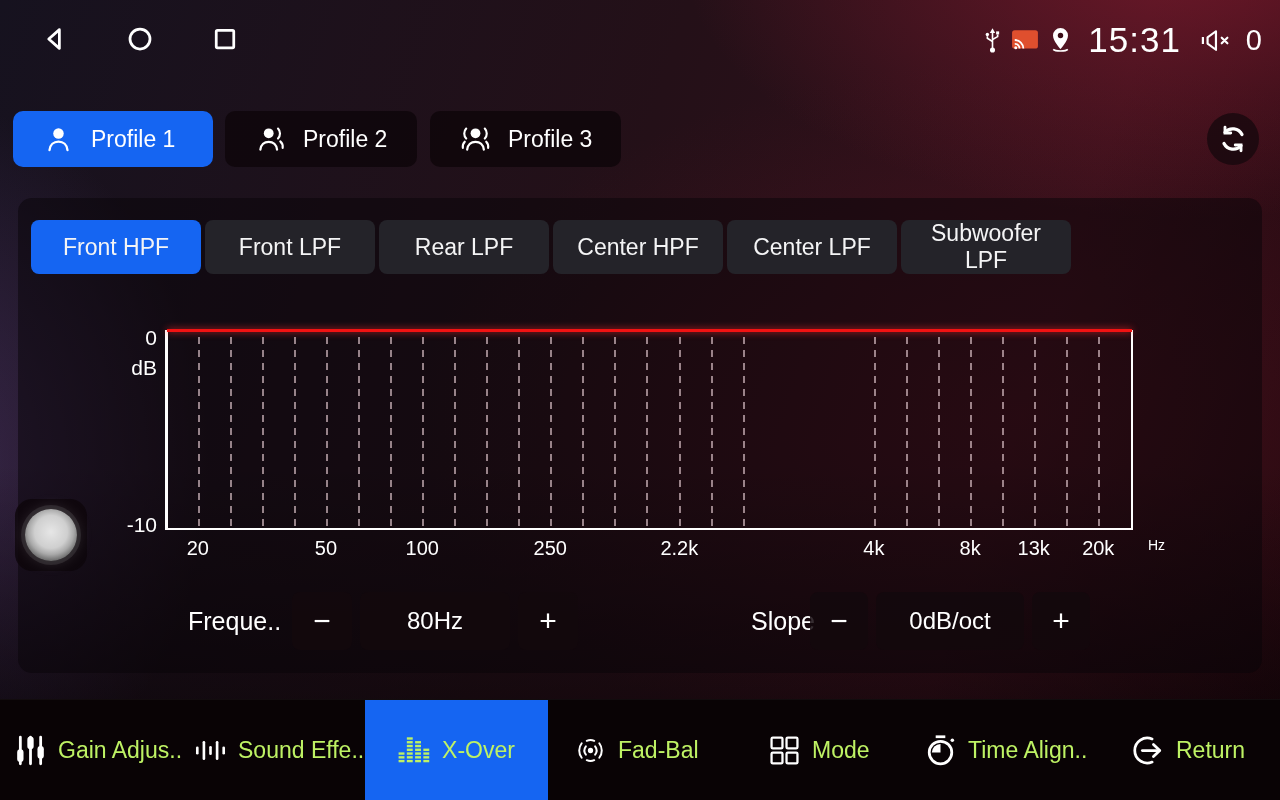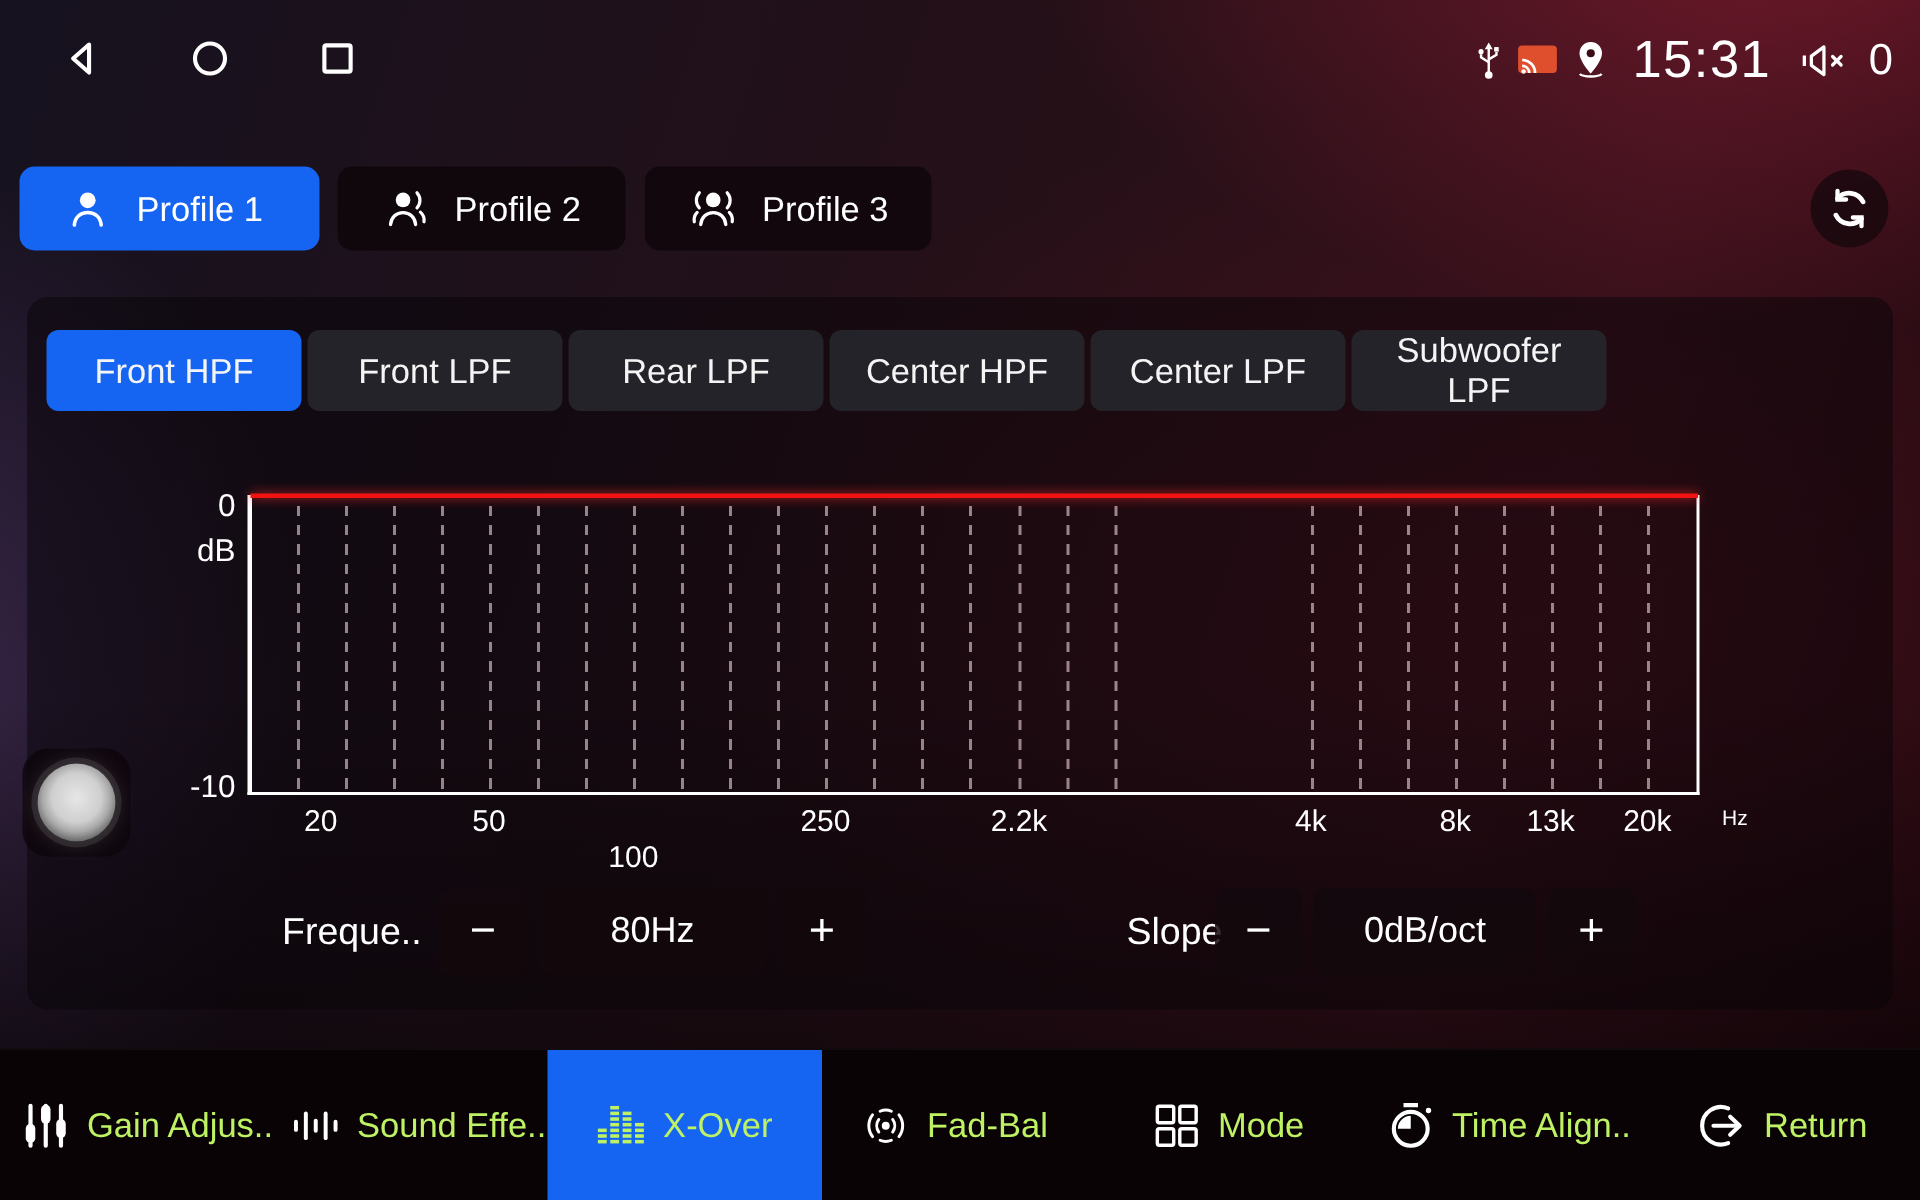--- a/index.html
+++ b/index.html
@@ -274,23 +274,23 @@
       <div class="gridline" style="left: 56.4%;"></div>
       <div class="gridline" style="left: 59.7%;"></div>
       <div class="gridline" style="left: 73.3%;"></div>
       <div class="gridline" style="left: 76.6%;"></div>
       <div class="gridline" style="left: 80%;"></div>
       <div class="gridline" style="left: 83.3%;"></div>
       <div class="gridline" style="left: 86.6%;"></div>
       <div class="gridline" style="left: 89.9%;"></div>
       <div class="gridline" style="left: 93.2%;"></div>
       <div class="gridline" style="left: 96.6%;"></div>
-      <span class="xtick" style="left: 3.1%; margin-left: 16px;">20</span>
+      <span class="xtick" style="left: 3.1%;">20</span>
       <span class="xtick" style="left: 16.4%;">50</span>
-      <span class="xtick" style="left: 26.4%; margin-top: 24px;">100</span>
+      <span class="xtick" style="left: 26.4%;">100</span>
       <span class="xtick" style="left: 39.7%;">250</span>
       <span class="xtick" style="left: 53.1%;">2.2k</span>
       <span class="xtick" style="left: 73.3%;">4k</span>
       <span class="xtick" style="left: 83.3%;">8k</span>
       <span class="xtick" style="left: 89.9%;">13k</span>
       <span class="xtick" style="left: 96.6%;">20k</span>
     </div>
 
   <div class="knob-wrap">
     <div class="knob-circle"></div>

